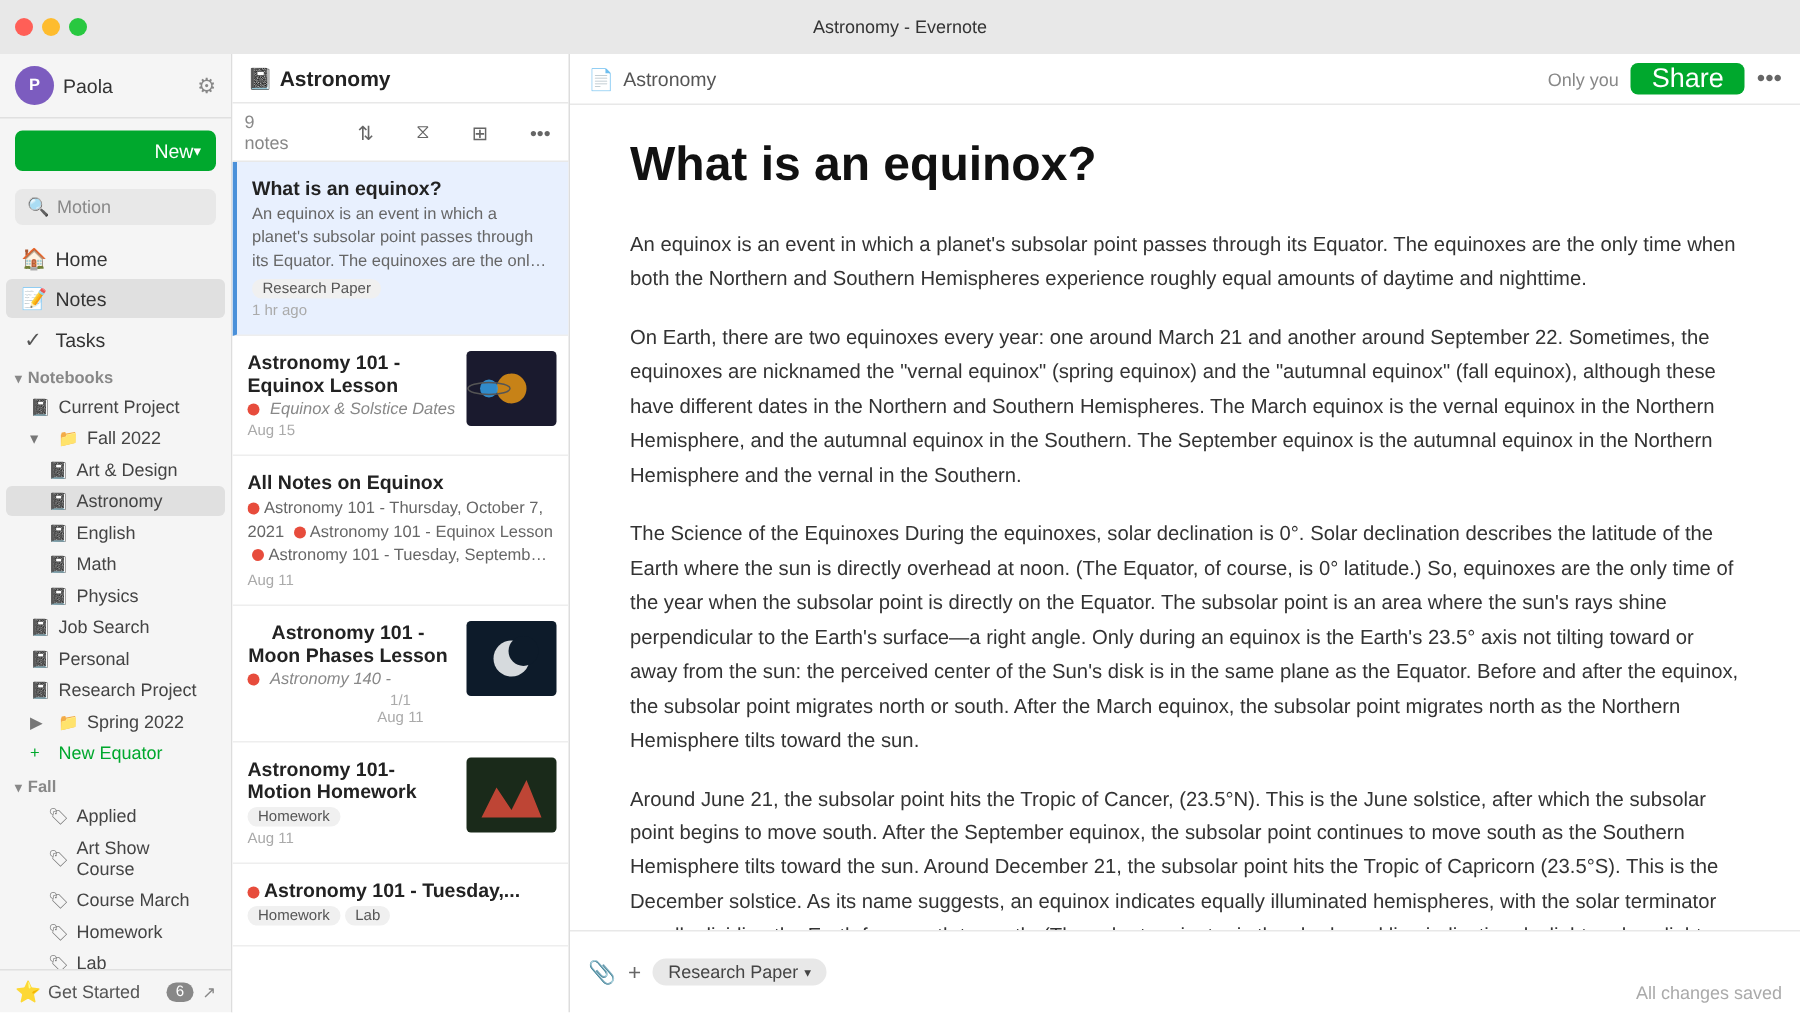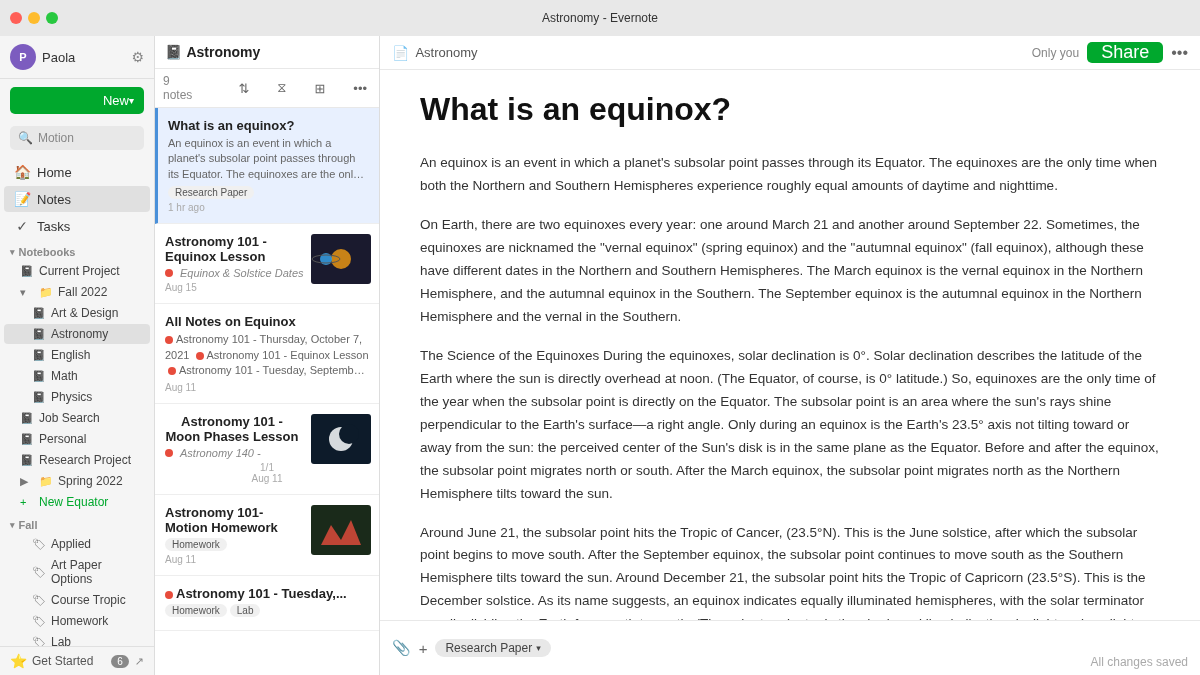--- a/index.html
+++ b/index.html
@@ -393,25 +393,25 @@
       <div class="sidebar-section">
         <span class="section-chevron">▾</span>
         <span>Fall</span>
       </div>
       <div class="tree-item tree-item-l2">
         <span class="tree-icon">🏷</span>
         <span>Applied</span>
       </div>
       <div class="tree-item tree-item-l2">
         <span class="tree-icon">🏷</span>
-        <span>Art Paper Options</span>
+        <span>Art Show Course</span>
       </div>
       <div class="tree-item tree-item-l2">
         <span class="tree-icon">🏷</span>
-        <span>Course Tropic</span>
+        <span>Course March</span>
       </div>
       <div class="tree-item tree-item-l2">
         <span class="tree-icon">🏷</span>
         <span>Homework</span>
       </div>
       <div class="tree-item tree-item-l2">
         <span class="tree-icon">🏷</span>
         <span>Lab</span>
       </div>
       <div class="tree-item tree-item-l2">

